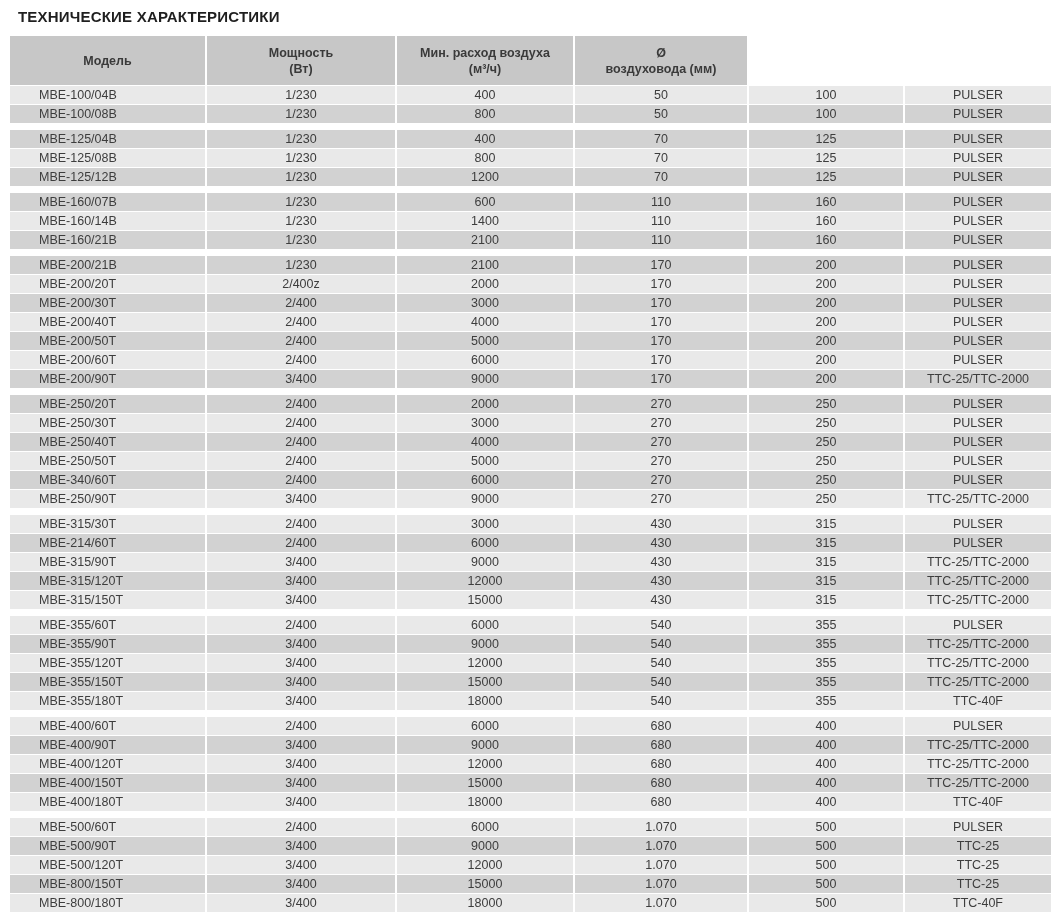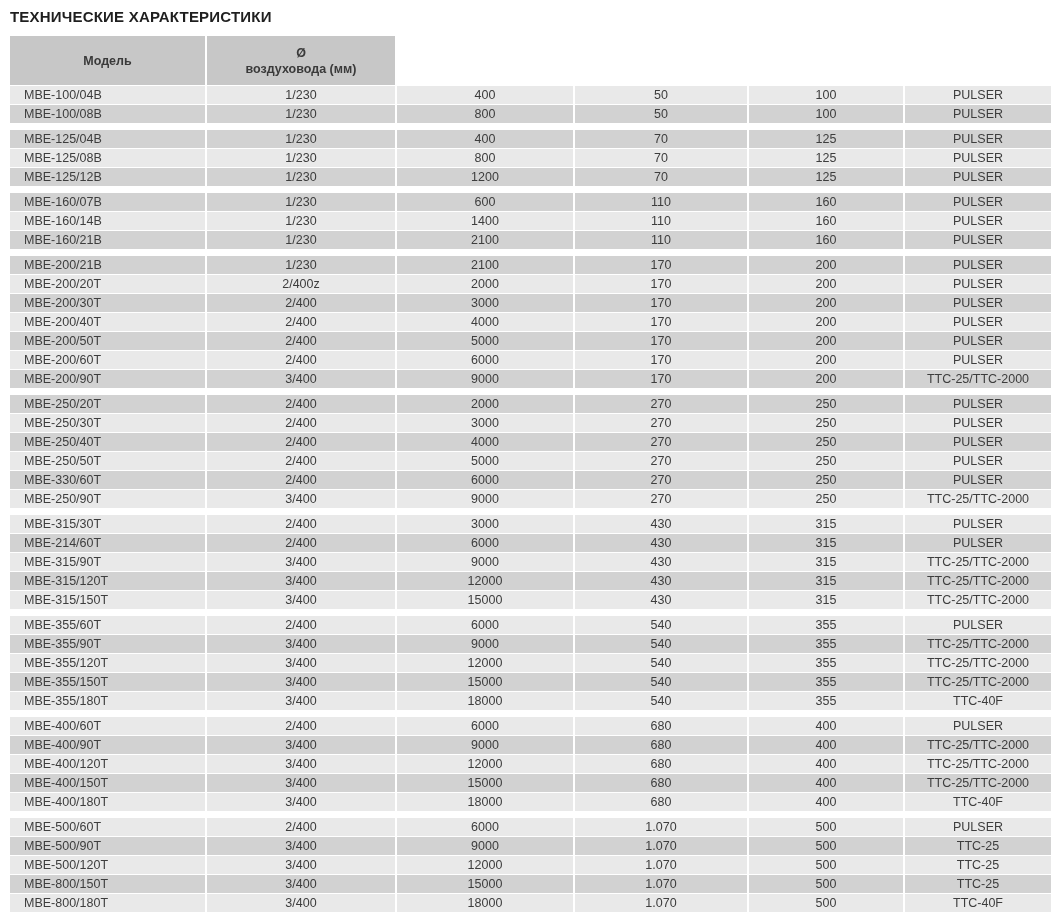--- a/index.html
+++ b/index.html
@@ -9,21 +9,21 @@
     height: 923px;
     font-family: "Liberation Sans", sans-serif;
     padding: 6px 10px 0 10px;
     overflow: hidden;
   }
   .page-title {
     font-size: 15px;
     font-weight: bold;
     color: #1f1f1f;
     letter-spacing: 0.2px;
-    margin: 2px 0 11px 0;
+    margin: 2px 0 11px 8px;
   }
   .spec-table { width: 1058px; }
   .grid-row {
     display: grid;
     grid-template-columns: 195px 188px 176px 172px 154px 146px;
     column-gap: 2px;
     margin-bottom: 1px;
   }
   .hcell {
     background: #c7c7c7;
@@ -42,37 +42,45 @@
     height: 18px;
     line-height: 18px;
     font-size: 12.5px;
     color: #3d3d3d;
     text-align: center;
     white-space: nowrap;
     overflow: hidden;
   }
   .cell.model-cell {
     text-align: left;
-    padding-left: 14px;
+    padding-left: 29px;
   }
   .shade-light .cell { background: #e9e9e9; }
   .shade-dark  .cell { background: #d2d2d2; }
   .group-sep { height: 6px; }
 </style>
 </head>
 <body>
 
 <div class="page-title">ТЕХНИЧЕСКИЕ ХАРАКТЕРИСТИКИ</div>
 
 <div class="spec-table">
   <div class="grid-row" id="header-row">
       <div class="hcell">
         <div>Модель</div>
       </div>
       <div class="hcell">
+        <div>Мощность</div>
+        <div>(Вт)</div>
+      </div>
+      <div class="hcell">
+        <div>Мин. расход воздуха</div>
+        <div>(м³/ч)</div>
+      </div>
+      <div class="hcell">
         <div>Ø</div>
         <div>воздуховода (мм)</div>
       </div>
     </div>
   <div id="table-body">
       <div class="grid-row shade-light">
         <div class="cell model-cell">MBE-100/04B</div>
         <div class="cell">1/230</div>
         <div class="cell">400</div>
         <div class="cell">50</div>
@@ -221,21 +229,21 @@
       </div>
       <div class="grid-row shade-light">
         <div class="cell model-cell">MBE-250/50T</div>
         <div class="cell">2/400</div>
         <div class="cell">5000</div>
         <div class="cell">270</div>
         <div class="cell">250</div>
         <div class="cell">PULSER</div>
       </div>
       <div class="grid-row shade-dark">
-        <div class="cell model-cell">MBE-330/60T</div>
+        <div class="cell model-cell">MBE-340/60T</div>
         <div class="cell">2/400</div>
         <div class="cell">6000</div>
         <div class="cell">270</div>
         <div class="cell">250</div>
         <div class="cell">PULSER</div>
       </div>
       <div class="grid-row shade-light">
         <div class="cell model-cell">MBE-250/90T</div>
         <div class="cell">3/400</div>
         <div class="cell">9000</div>

